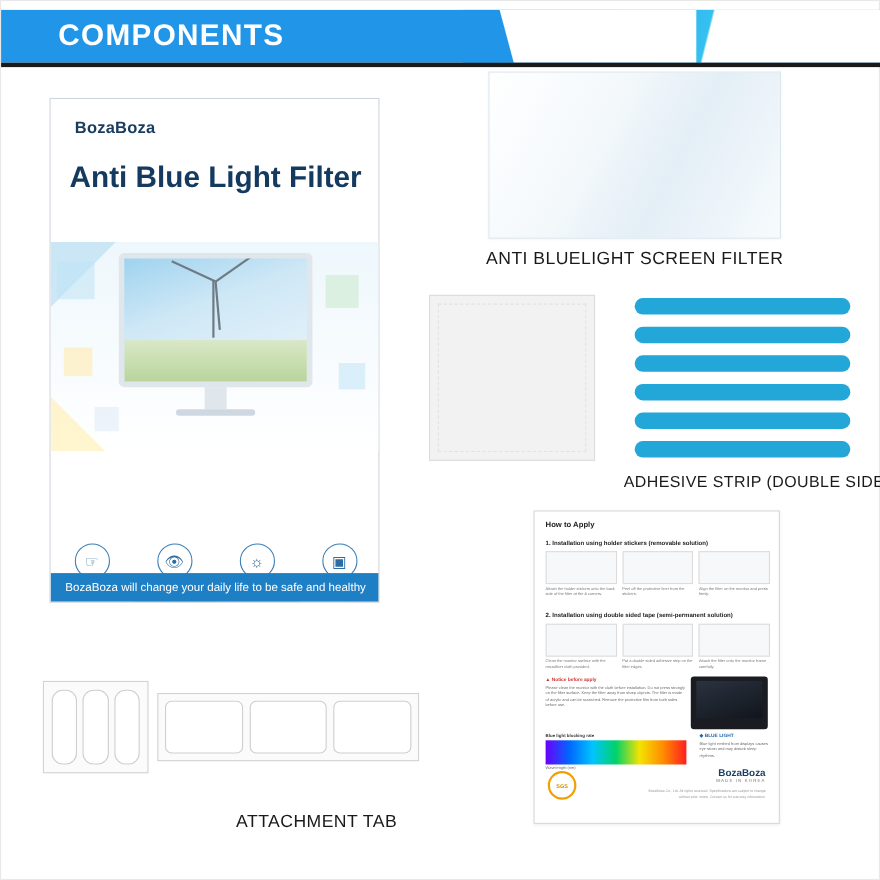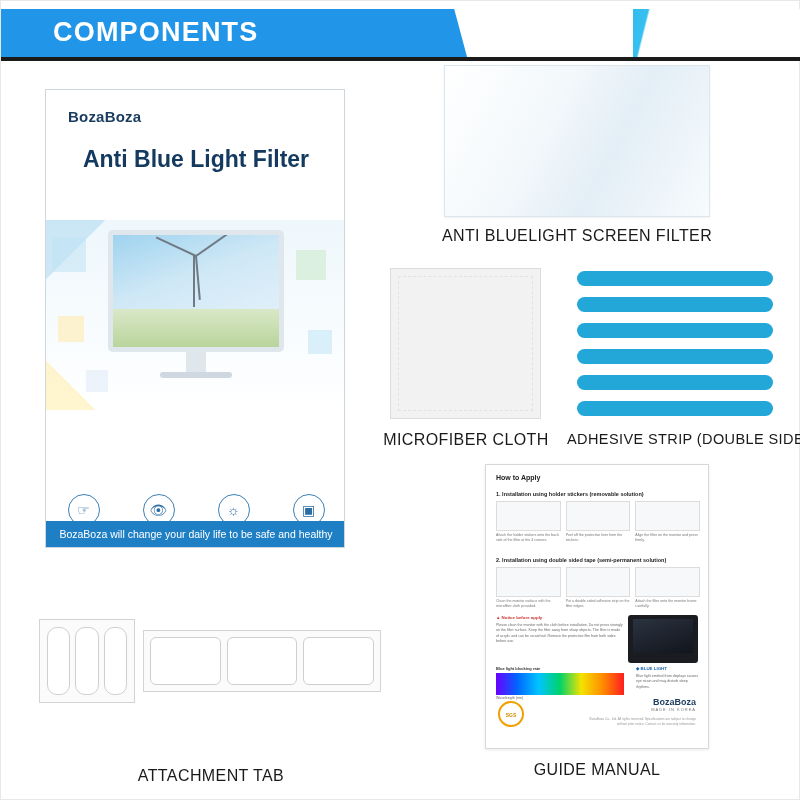--- a/index.html
+++ b/index.html
@@ -77,21 +77,21 @@
     overflow: hidden;
   }
   .pk-brand {
     position: absolute; left: 22px; top: 18px;
     font-size: 15px; font-weight: bold; color: #1a3c5e;
     letter-spacing: .2px;
   }
   .pk-title {
     position: absolute; left: 0; top: 56px; width: 300px;
     text-align: center;
-    font-size: 23px; font-weight: bold; color: #153a60;
+    font-size: 27px; font-weight: bold; color: #153a60;
   }
   .pk-sub {
     position: absolute; left: 0; top: 96px; width: 300px;
     text-align: center;
     font-size: 8px; color: #2a6aa5; line-height: 12px;
   }
   .pk-art {
     position: absolute; left: 0; top: 130px; width: 300px; height: 190px;
     background:
       linear-gradient(135deg, rgba(173,216,240,.55) 0 12%, rgba(255,255,255,0) 12.2%),
@@ -348,21 +348,20 @@
 
     <div class="pk-footer">BozaBoza will change your daily life to be safe and healthy</div>
   </div>
 
   <div class="filter-sheet"></div>
   <div class="caption" style="left:416px; top:226px; width:320px;text-align:center;">ANTI BLUELIGHT SCREEN FILTER</div>
 
   <div class="cloth">
     <div class="cloth-inner"></div>
   </div>
-  <div class="caption" style="left:365px; top:430px; width:200px;">MICROFIBER CLOTH</div>
 
   <div class="strips">
     <div class="strip" style="top:0px;"></div>
     <div class="strip" style="top:26px;"></div>
     <div class="strip" style="top:52px;"></div>
     <div class="strip" style="top:78px;"></div>
     <div class="strip" style="top:104px;"></div>
     <div class="strip" style="top:130px;"></div>
   </div>
   <div class="caption" style="left:566px; top:430px; width:220px; font-size:14.5px;">ADHESIVE STRIP (DOUBLE SIDED)</div>
@@ -370,21 +369,21 @@
   <div class="tabs-left">
     <div class="tab-blob"></div>
     <div class="tab-blob"></div>
     <div class="tab-blob"></div>
   </div>
   <div class="tabs-right">
     <div class="tab-rect"></div>
     <div class="tab-rect"></div>
     <div class="tab-rect"></div>
   </div>
-  <div class="caption" style="left:60px; top:766px; width:300px;">ATTACHMENT TAB</div>
+  <div class="caption" style="left:60px; top:738px; width:300px;text-align:right;">ATTACHMENT TAB</div>
 
   <div class="manual">
     <div class="m-title">How to Apply</div>
 
     <div class="m-step" style="top:26px;">1. Installation using holder stickers (removable solution)</div>
     <div class="m-grid" style="top:36px;">
       <div class="m-cell">
         <div class="box"></div>
         <div class="cap">Attach the holder stickers onto the back side of the filter at the 4 corners.</div>
       </div>
@@ -428,15 +427,14 @@
     <div class="m-step" style="top:201px; left:150px; font-size:4.4px; color:#1a64a8;">◆ BLUE LIGHT</div>
     <div class="m-para" style="top:209px; left:150px; width:64px;">Blue light emitted from displays causes eye strain and may disturb sleep rhythms.</div>
 
     <div class="m-sgs">SGS</div>
     <div class="m-brand">
       <div class="b1">BozaBoza</div>
       <div class="b2">MADE IN KOREA</div>
     </div>
     <div class="m-fine">BozaBoza Co., Ltd. All rights reserved. Specifications are subject to change without prior notice. Contact us for warranty information.</div>
   </div>
-  <div class="caption" style="left:484px; top:760px; width:224px;">GUIDE MANUAL</div>
 
 </div>
 
 </body></html>

